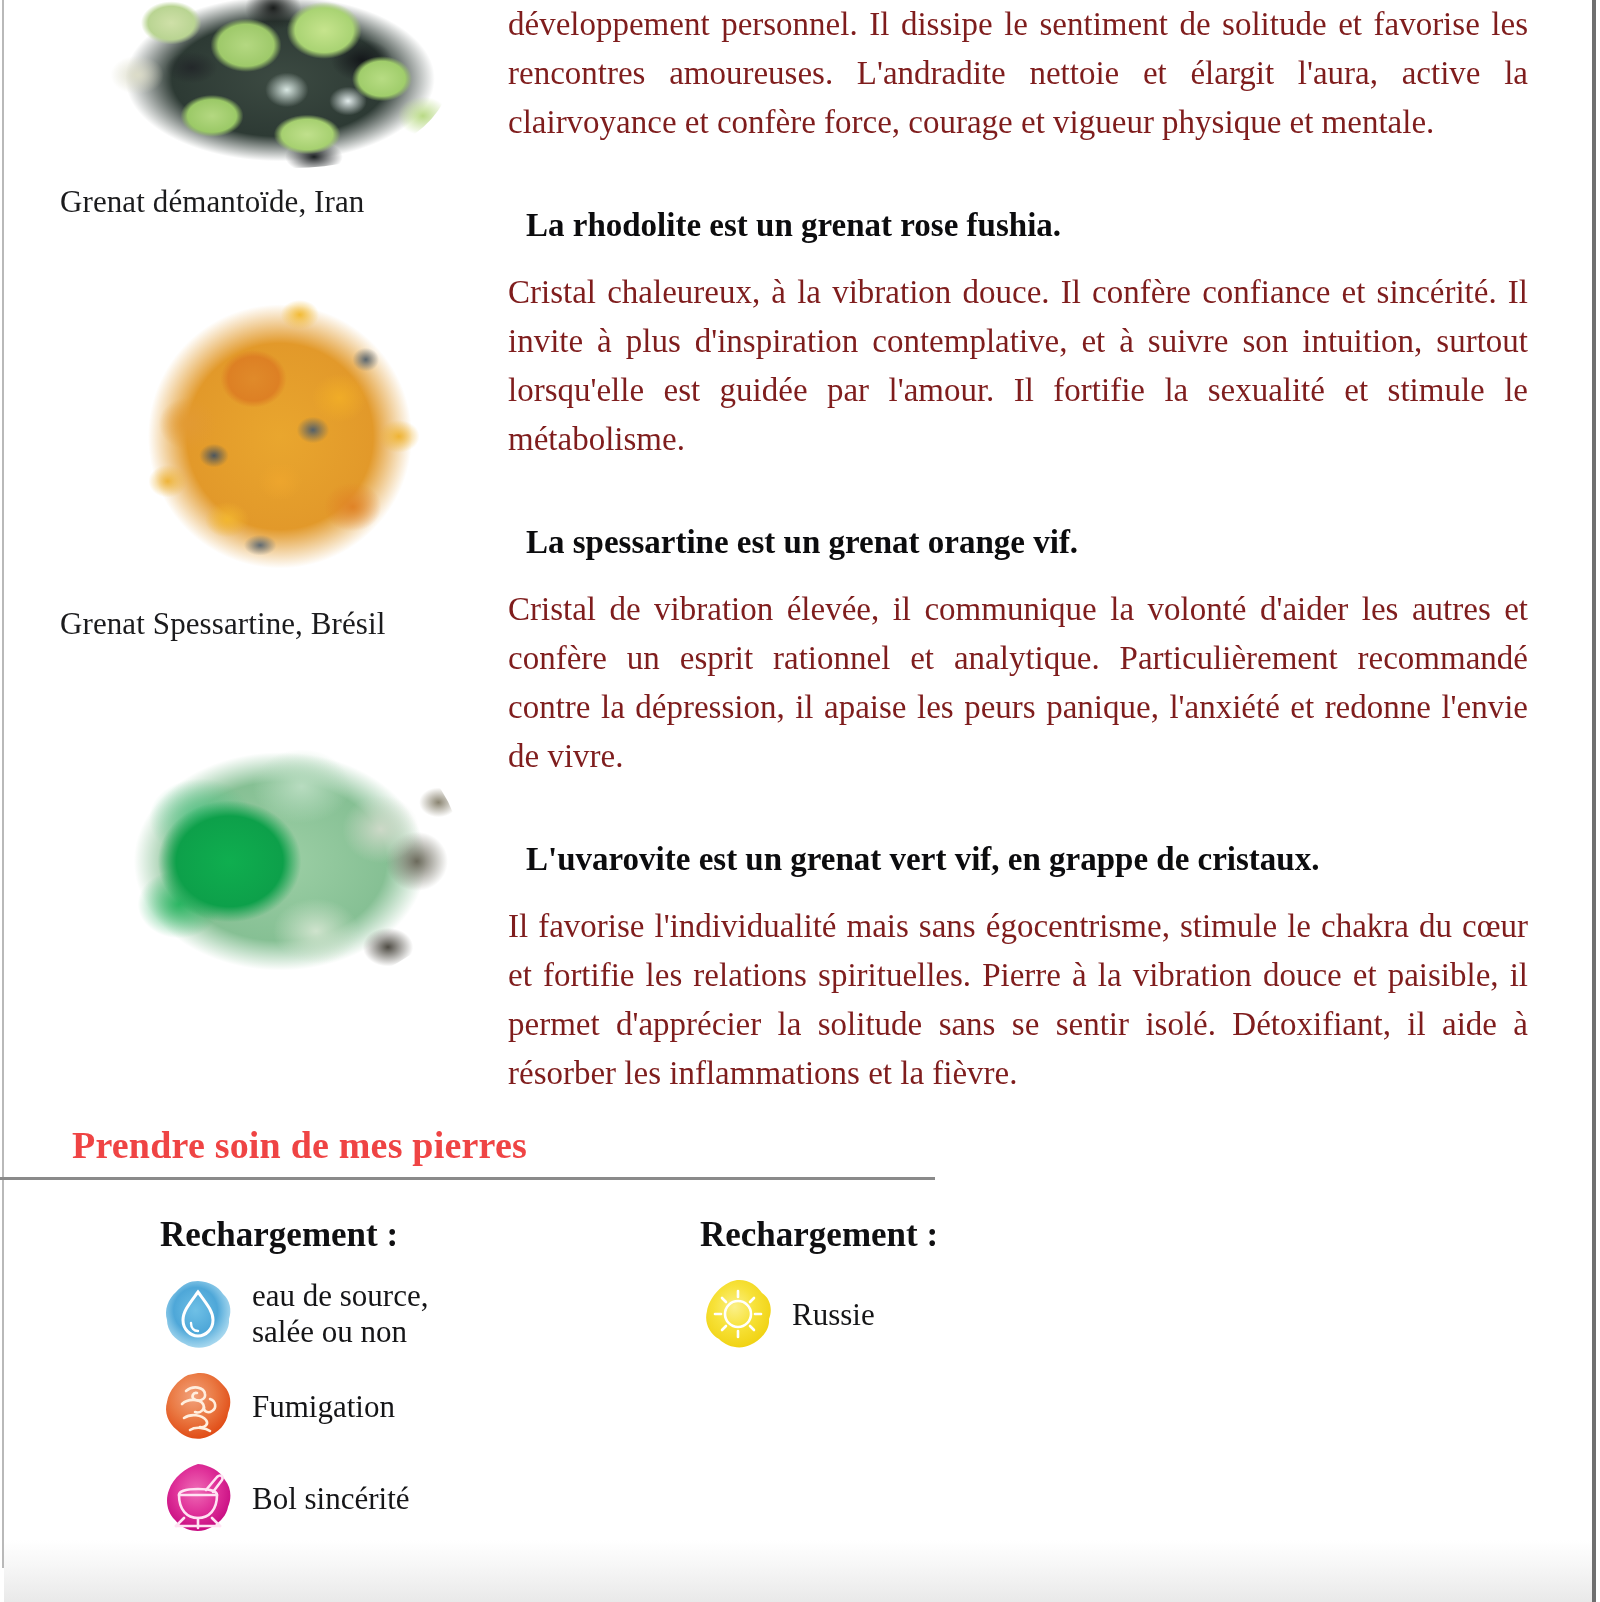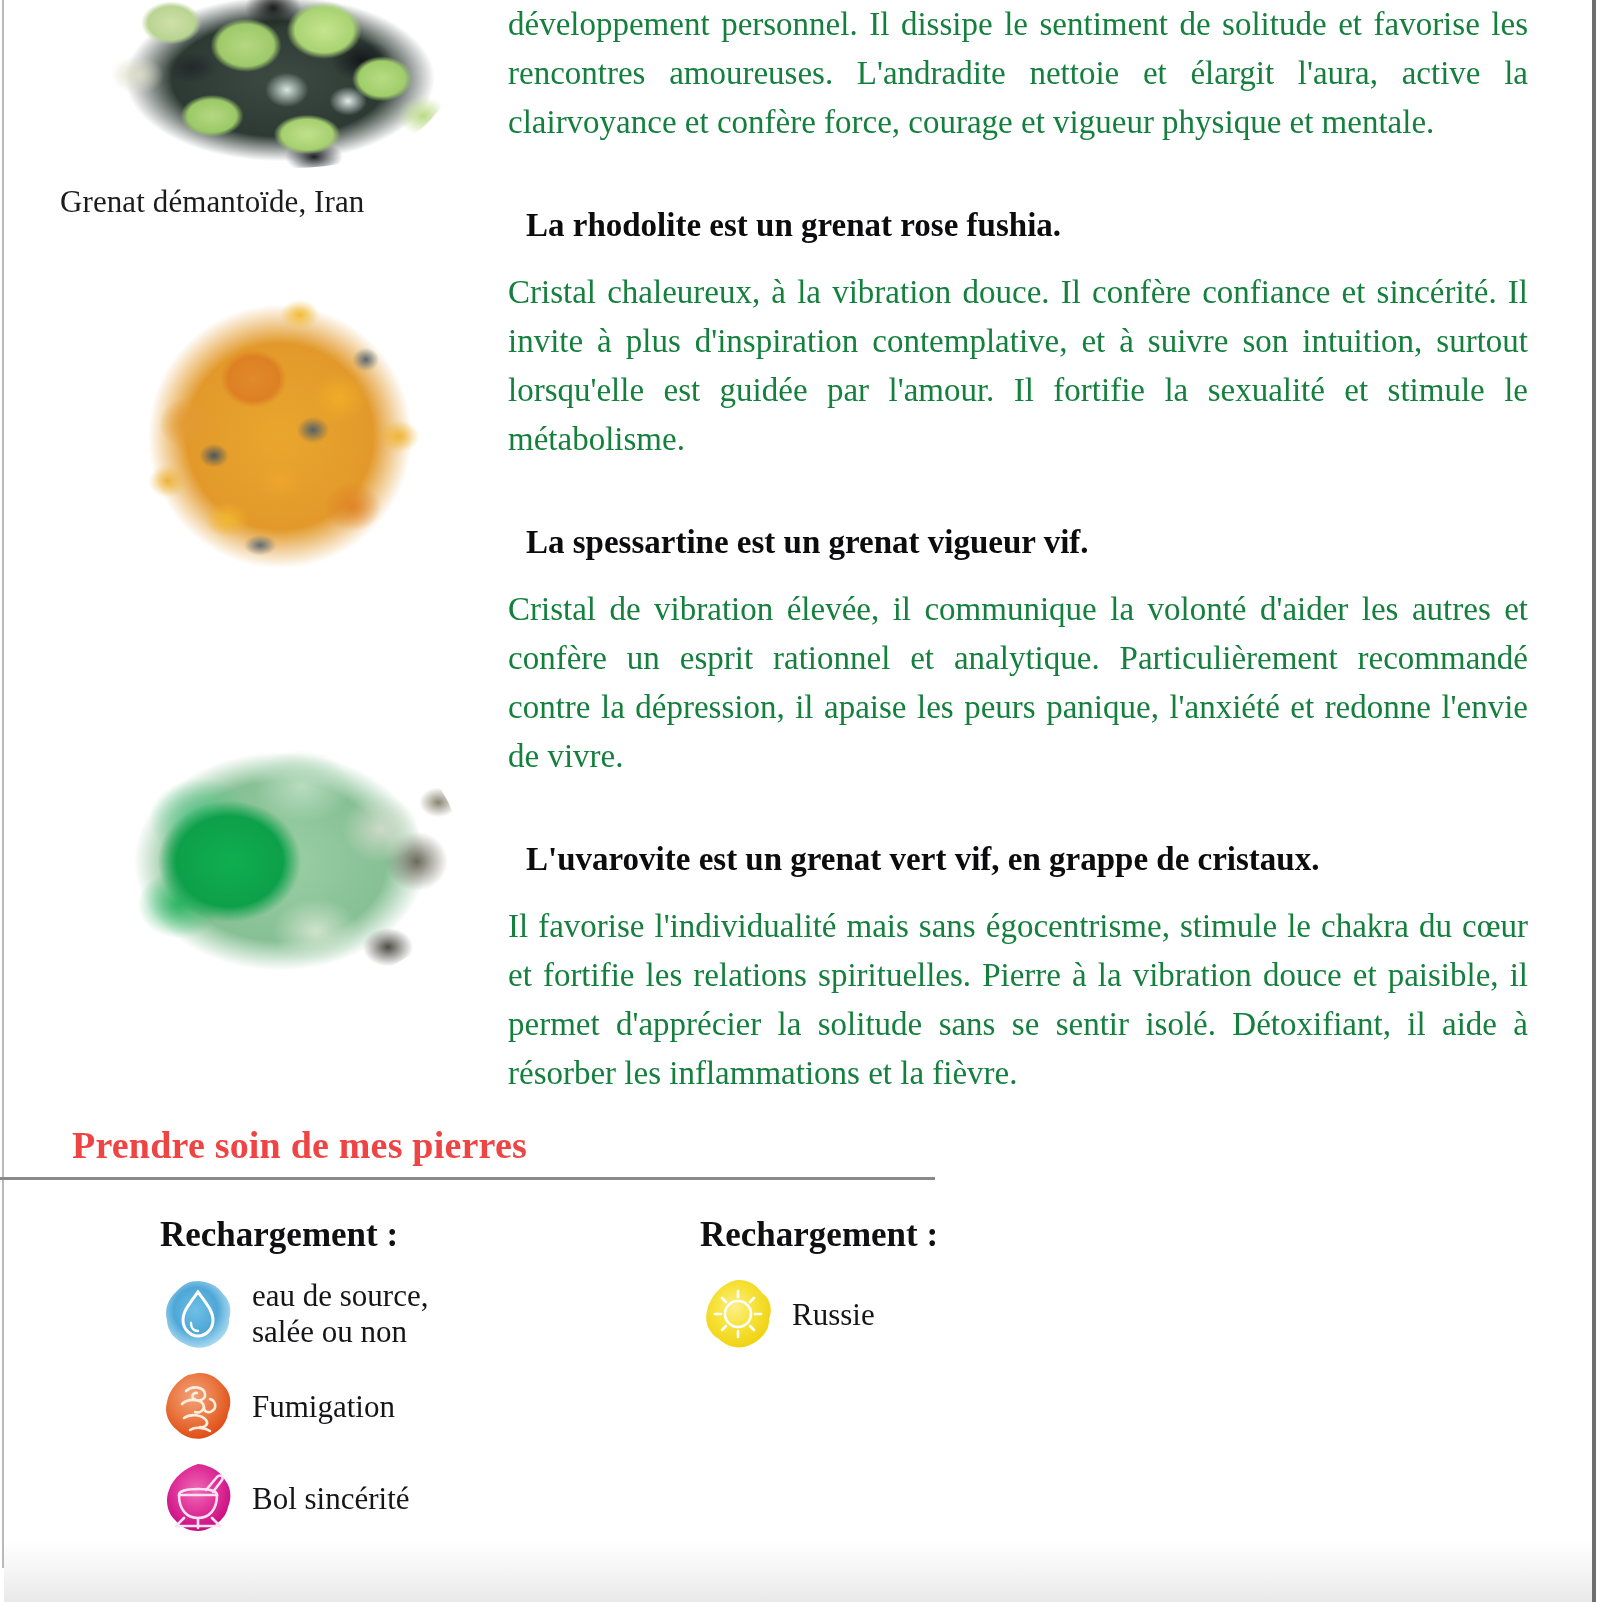--- a/index.html
+++ b/index.html
@@ -136,21 +136,21 @@
     position: absolute;
     left: 508px; top: 0;
     width: 1020px;
   }
   .para {
     font-size: 33px;
     line-height: 49px;
     text-align: justify;
     text-justify: inter-word;
     margin: 0;
-    color: #15803d;
+    color: #7f1d1d;
     hyphens: none;
   }
   .para.first { text-indent: 0; }
   .subhead {
     font-size: 33px;
     line-height: 49px;
     font-weight: bold;
     margin: 18px;
     color: #0c0c0e;
     text-align: left;
@@ -222,40 +222,41 @@
 
     <div class="media-col">
 
       <div class="figure" style="top:-18px;">
         <div class="photo photo-demantoid"></div>
         <div class="fig-caption" style="margin-top:14px;">Grenat démantoïde, Iran</div>
       </div>
 
       <div class="figure" style="top:270px;">
         <div class="photo photo-spessartine"></div>
+        <div class="fig-caption" style="margin-top:14px;">Grenat Spessartine, Brésil</div>
       </div>
 
       <div class="figure" style="top:722px;">
         <div class="photo photo-uvarovite"></div>
       </div>
 
     </div>
 
     <div class="text-col">
 
       <p class="para first">développement personnel. Il dissipe le sentiment de solitude et favorise les rencontres amoureuses. L'andradite nettoie et élargit l'aura, active la clairvoyance et confère force, courage et vigueur physique et mentale.</p>
 
       <div class="gap"></div>
 
       <h3 class="subhead">La rhodolite est un grenat rose fushia.</h3>
       <p class="para">Cristal chaleureux, à la vibration douce. Il confère confiance et sincérité. Il invite à plus d'inspiration contemplative, et à suivre son intuition, surtout lorsqu'elle est guidée par l'amour. Il fortifie la sexualité et stimule le métabolisme.</p>
 
       <div class="gap"></div>
 
-      <h3 class="subhead">La spessartine est un grenat vigueur vif.</h3>
+      <h3 class="subhead">La spessartine est un grenat orange vif.</h3>
       <p class="para">Cristal de vibration élevée, il communique la volonté d'aider les autres et  confère un esprit rationnel et analytique. Particulièrement recommandé contre la dépression, il apaise les peurs panique, l'anxiété et redonne l'envie de vivre.</p>
 
       <div class="gap"></div>
 
       <h3 class="subhead">L'uvarovite est un grenat vert vif, en grappe de cristaux.</h3>
       <p class="para">Il favorise l'individualité mais sans égocentrisme, stimule le chakra du cœur et fortifie les relations spirituelles. Pierre à la vibration douce et paisible, il permet d'apprécier la solitude sans se sentir isolé. Détoxifiant, il aide à résorber les inflammations et la fièvre.</p>
 
     </div>
   </div>
 

